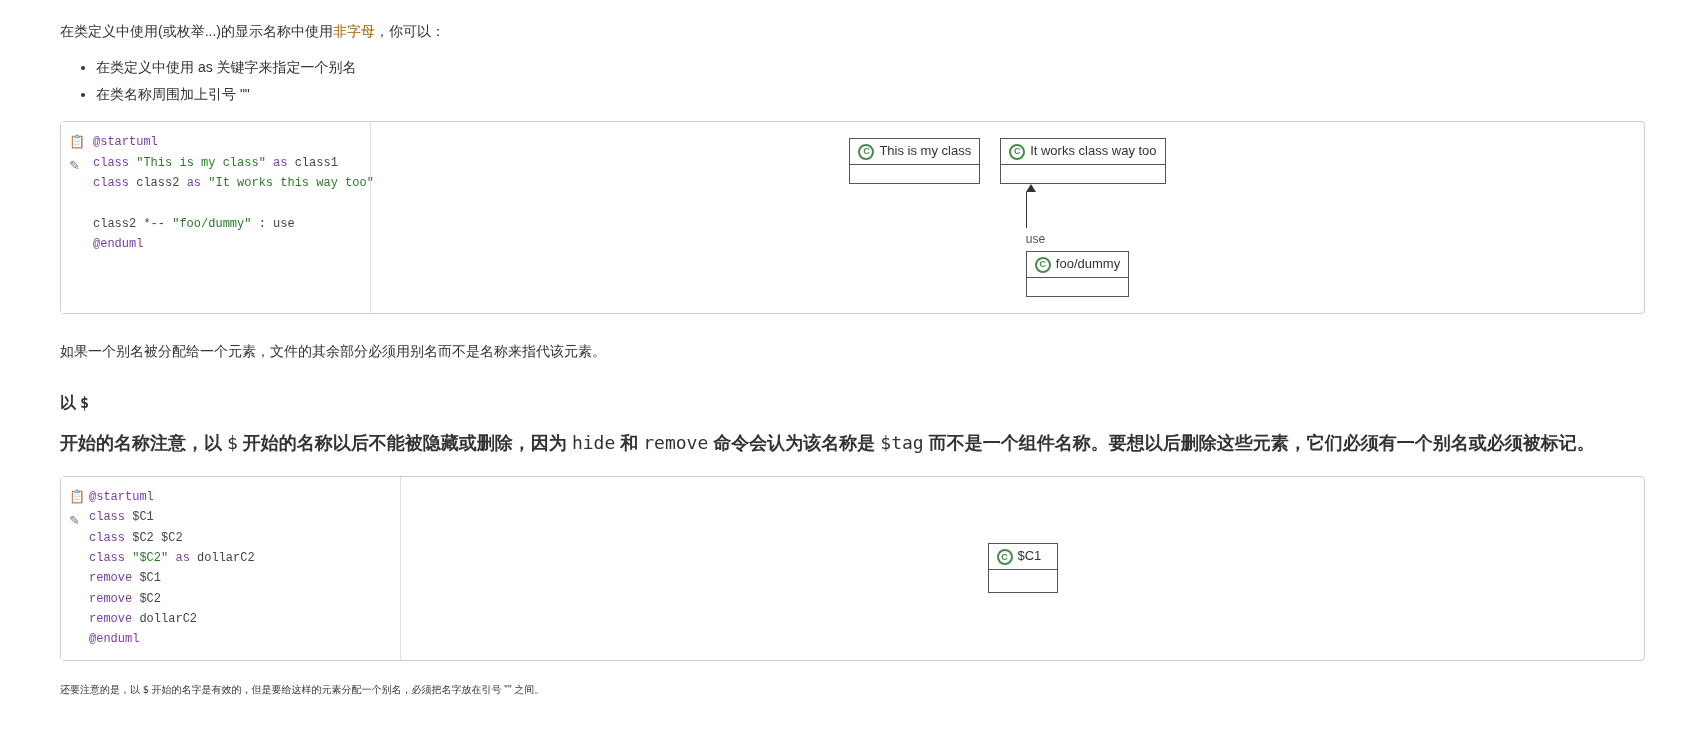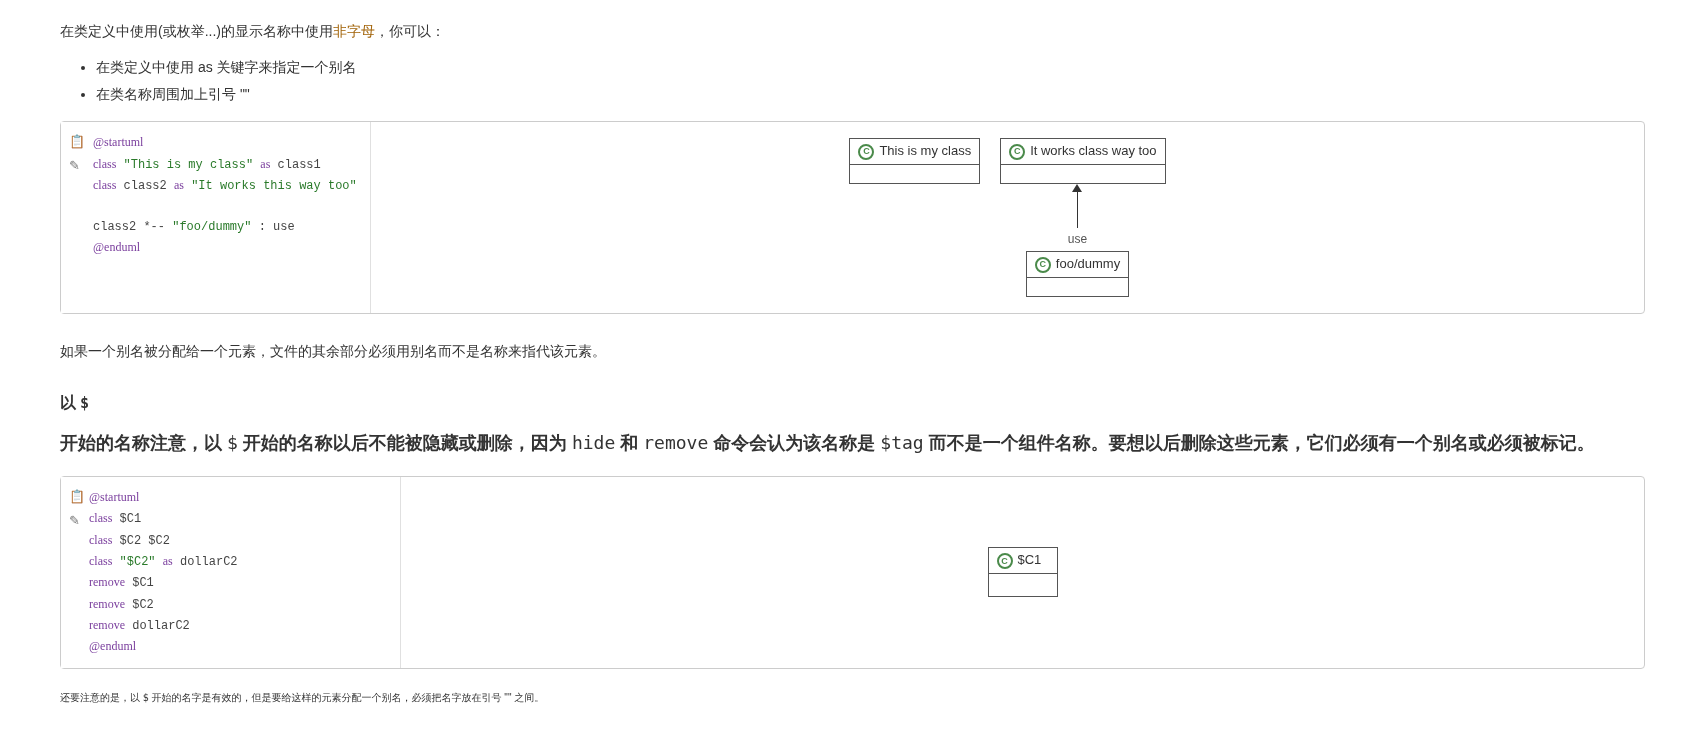--- a/index.html
+++ b/index.html
@@ -43,21 +43,21 @@
       border-right: 1px solid #e0e0e0;
       position: relative;
     }
     .code-panel pre {
       font-family: "Courier New", Consolas, monospace;
       font-size: 12px;
       color: #444;
       line-height: 1.7;
       white-space: pre;
     }
-    .code-panel .kw { color: #7a3e9d; font-family: Liberation Serif, serif; }
+    .code-panel .kw { color: #7a3e9d; }
     .code-panel .str { color: #2a7a2a; }
 
     .icon-copy, .icon-edit {
       position: absolute;
       left: 8px;
       cursor: pointer;
       color: #777;
       font-size: 13px;
     }
     .icon-copy { top: 10px; }
@@ -214,21 +214,21 @@
 
         <div class="uml-class-box">
           <div class="uml-class-header">
             <span class="uml-c-icon">C</span>
             <span>It works class way too</span>
           </div>
           <div class="uml-class-body"></div>
         </div>
       </div>
 
-      <div style="display:flex;flex-direction:column;align-items:center;margin-top:0;position:relative;left:70px;">
+      <div style="display:flex;flex-direction:column;margin-top:0;position:relative;left:70px;">
         <div class="uml-arrow-up"></div>
         <div class="uml-line-v"></div>
         <span class="uml-label">use</span>
 
         <div class="uml-class-box">
           <div class="uml-class-header">
             <span class="uml-c-icon">C</span>
             <span>foo/dummy</span>
           </div>
           <div class="uml-class-body"></div>

